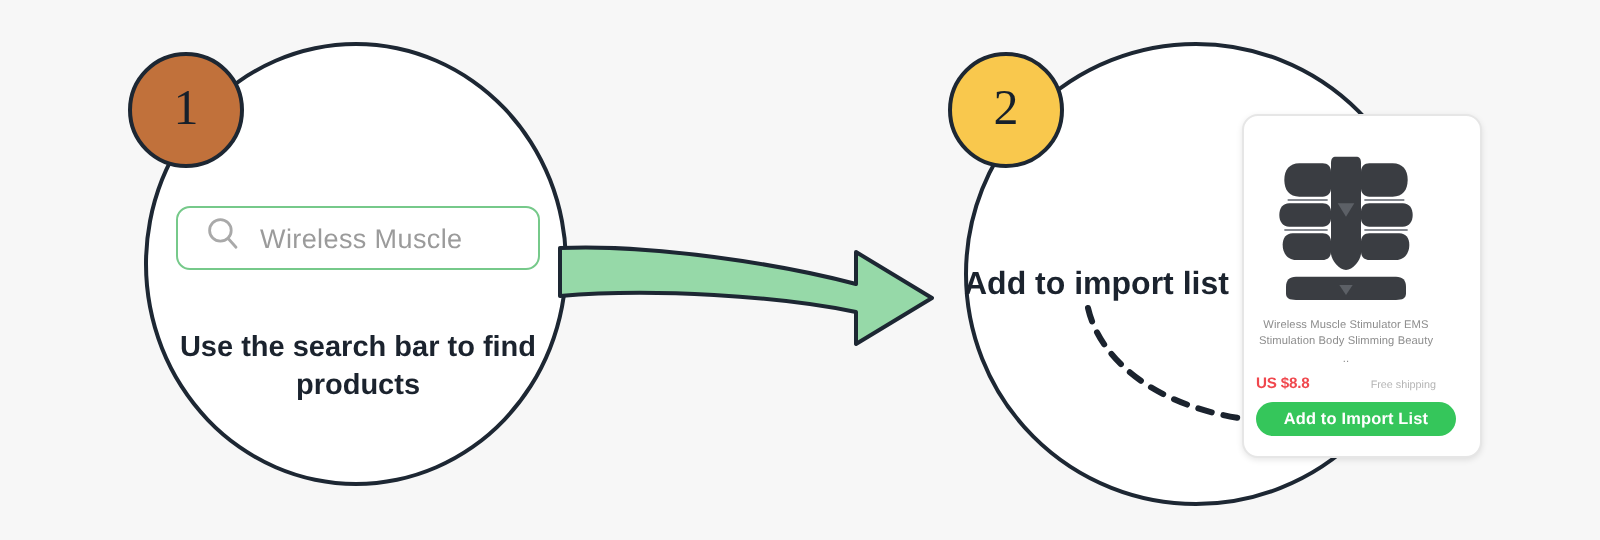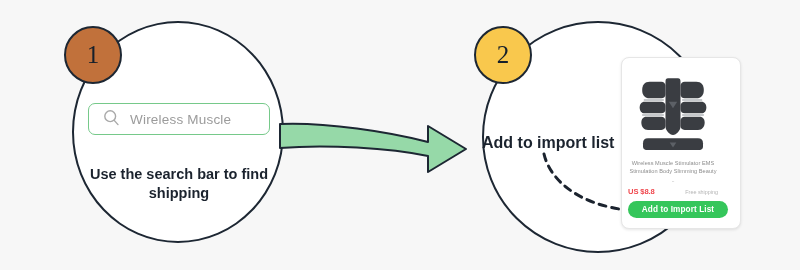--- a/index.html
+++ b/index.html
@@ -192,21 +192,21 @@
   <div id="search-bar" style="border-color: rgb(118, 201, 138);">
     <span id="search-icon">
       <svg width="17" height="17" viewBox="0 0 17 17">
         <circle cx="7.2" cy="7.2" r="5.4" fill="none" stroke="#a9a9a9" stroke-width="1.4"></circle>
         <line x1="11.2" y1="11.4" x2="15" y2="15.6" stroke="#a9a9a9" stroke-width="1.4" stroke-linecap="round"></line>
       </svg>
     </span>
     <span id="search-value" title="Wireless Muscle">Wireless Muscle</span>
   </div>
 
-  <div id="step-one-caption">Use the search bar to find shipping</div>
+  <div id="step-one-caption">Use the search bar to find products</div>
 
   <div id="flow-arrow">
     <svg width="192" height="62" viewBox="0 0 192 62">
       <path d="M2,6 C48,4 112,14 150,24 L150,8 L188,31 L150,54 L150,38 C112,30 48,26 2,30 Z" fill="#96d9a8" stroke="#1d2733" stroke-width="2" stroke-linejoin="round"></path>
     </svg>
   </div>
 
   <div class="step-circle" id="circle-two"></div>
 
   <div class="step-badge" id="badge-two" style="background: rgb(249, 200, 77);">2</div>

